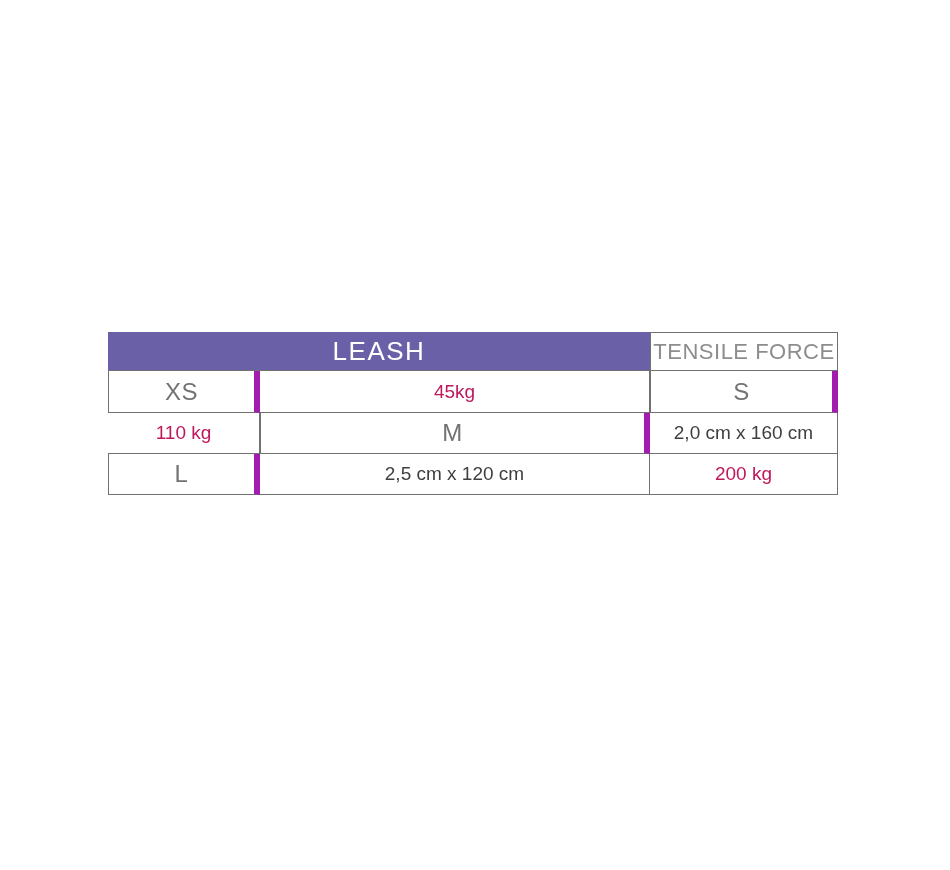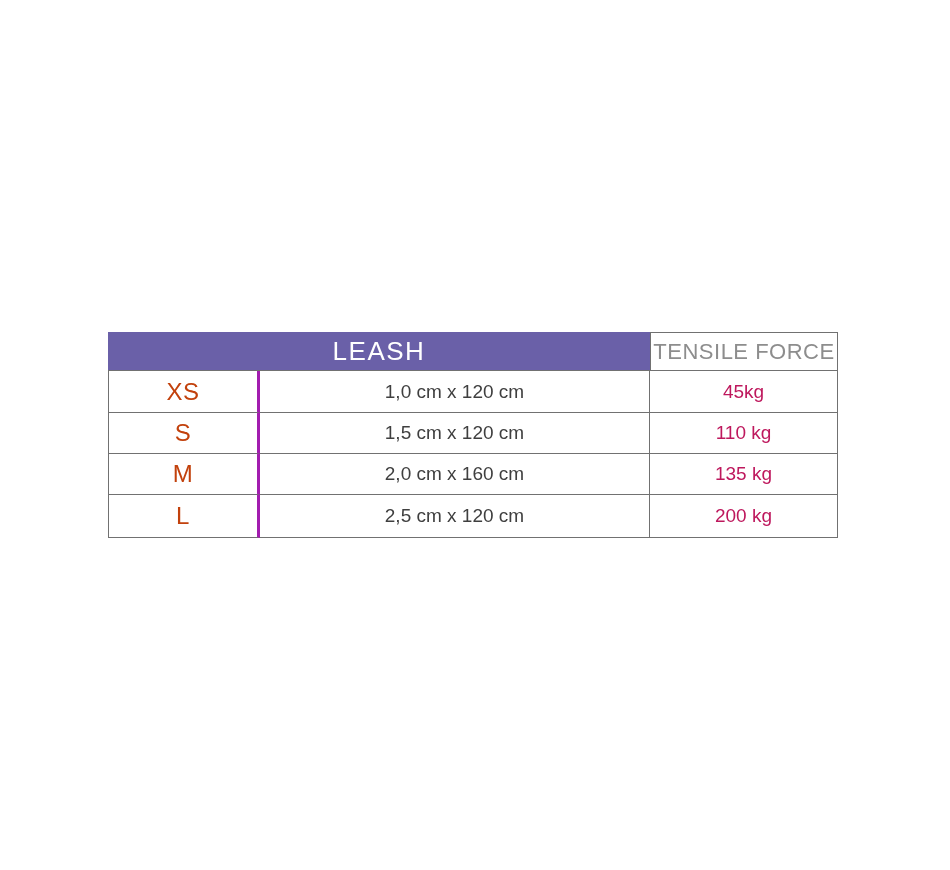--- a/index.html
+++ b/index.html
@@ -52,23 +52,23 @@
     border: 1px solid #717171;
     color: #8d8d8d;
     font-size: 22px;
     font-weight: 300;
     letter-spacing: 0.5px;
   }
 
   
   .cell.size-cell {
     border-left: 1px solid #717171;
-    border-right: 3px solid #a21caf;
+    border-right: 6px solid #a21caf;
     border-bottom: 1px solid #717171;
-    color: #c2410c;
+    color: #737373;
     font-size: 24px;
     font-weight: 300;
     letter-spacing: 0.5px;
   }
 
   .cell.dim-cell {
     border-right: 1px solid #717171;
     border-bottom: 1px solid #717171;
     color: #3f3f3f;
     font-size: 19px;
@@ -91,30 +91,27 @@
   <div class="spec-table">
 
     <div class="cell leash-header">
       <span>LEASH</span>
     </div>
     <div class="cell tensile-header">
       <span>TENSILE FORCE</span>
     </div>
 
     <div class="cell size-cell">XS</div>
-    <div class="cell dim-cell">1,0 cm x 120 cm</div>
     <div class="cell force-cell">45kg</div>
 
     <div class="cell size-cell">S</div>
-    <div class="cell dim-cell">1,5 cm x 120 cm</div>
     <div class="cell force-cell">110 kg</div>
 
     <div class="cell size-cell">M</div>
     <div class="cell dim-cell">2,0 cm x 160 cm</div>
-    <div class="cell force-cell">135 kg</div>
 
     <div class="cell size-cell">L</div>
     <div class="cell dim-cell">2,5 cm x 120 cm</div>
     <div class="cell force-cell">200 kg</div>
 
   </div>
 
 </div>
 
 </body></html>

